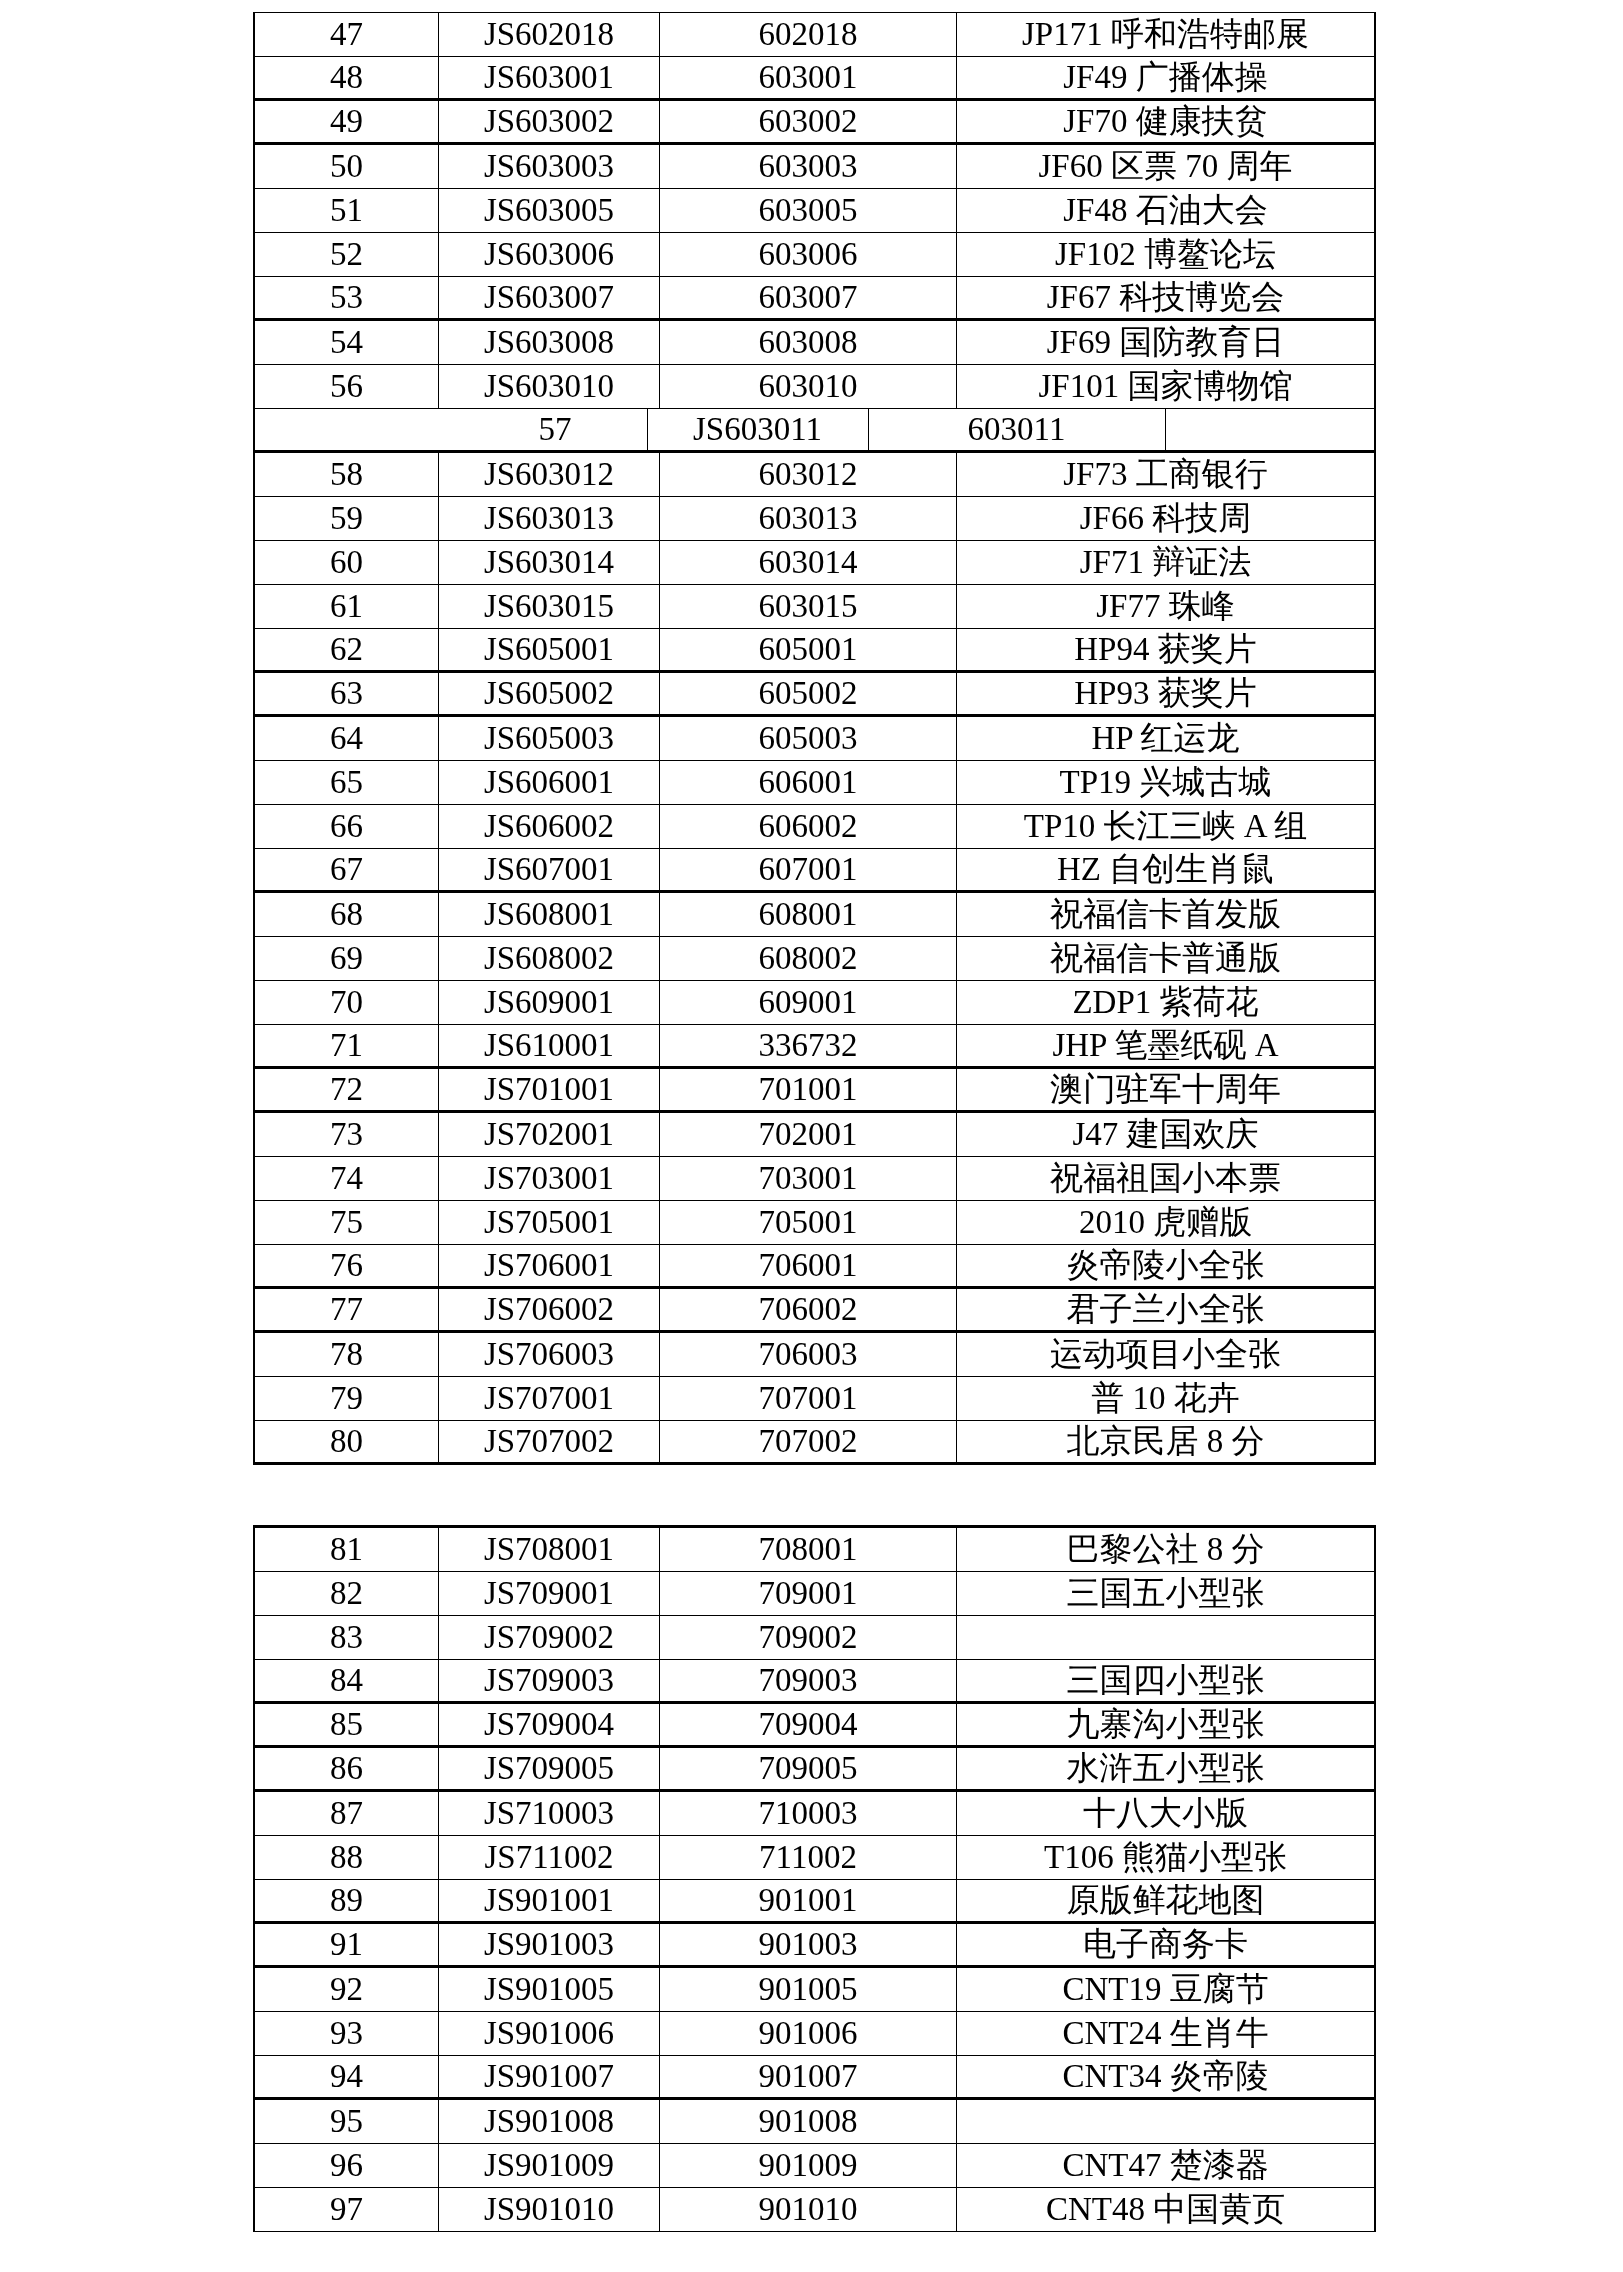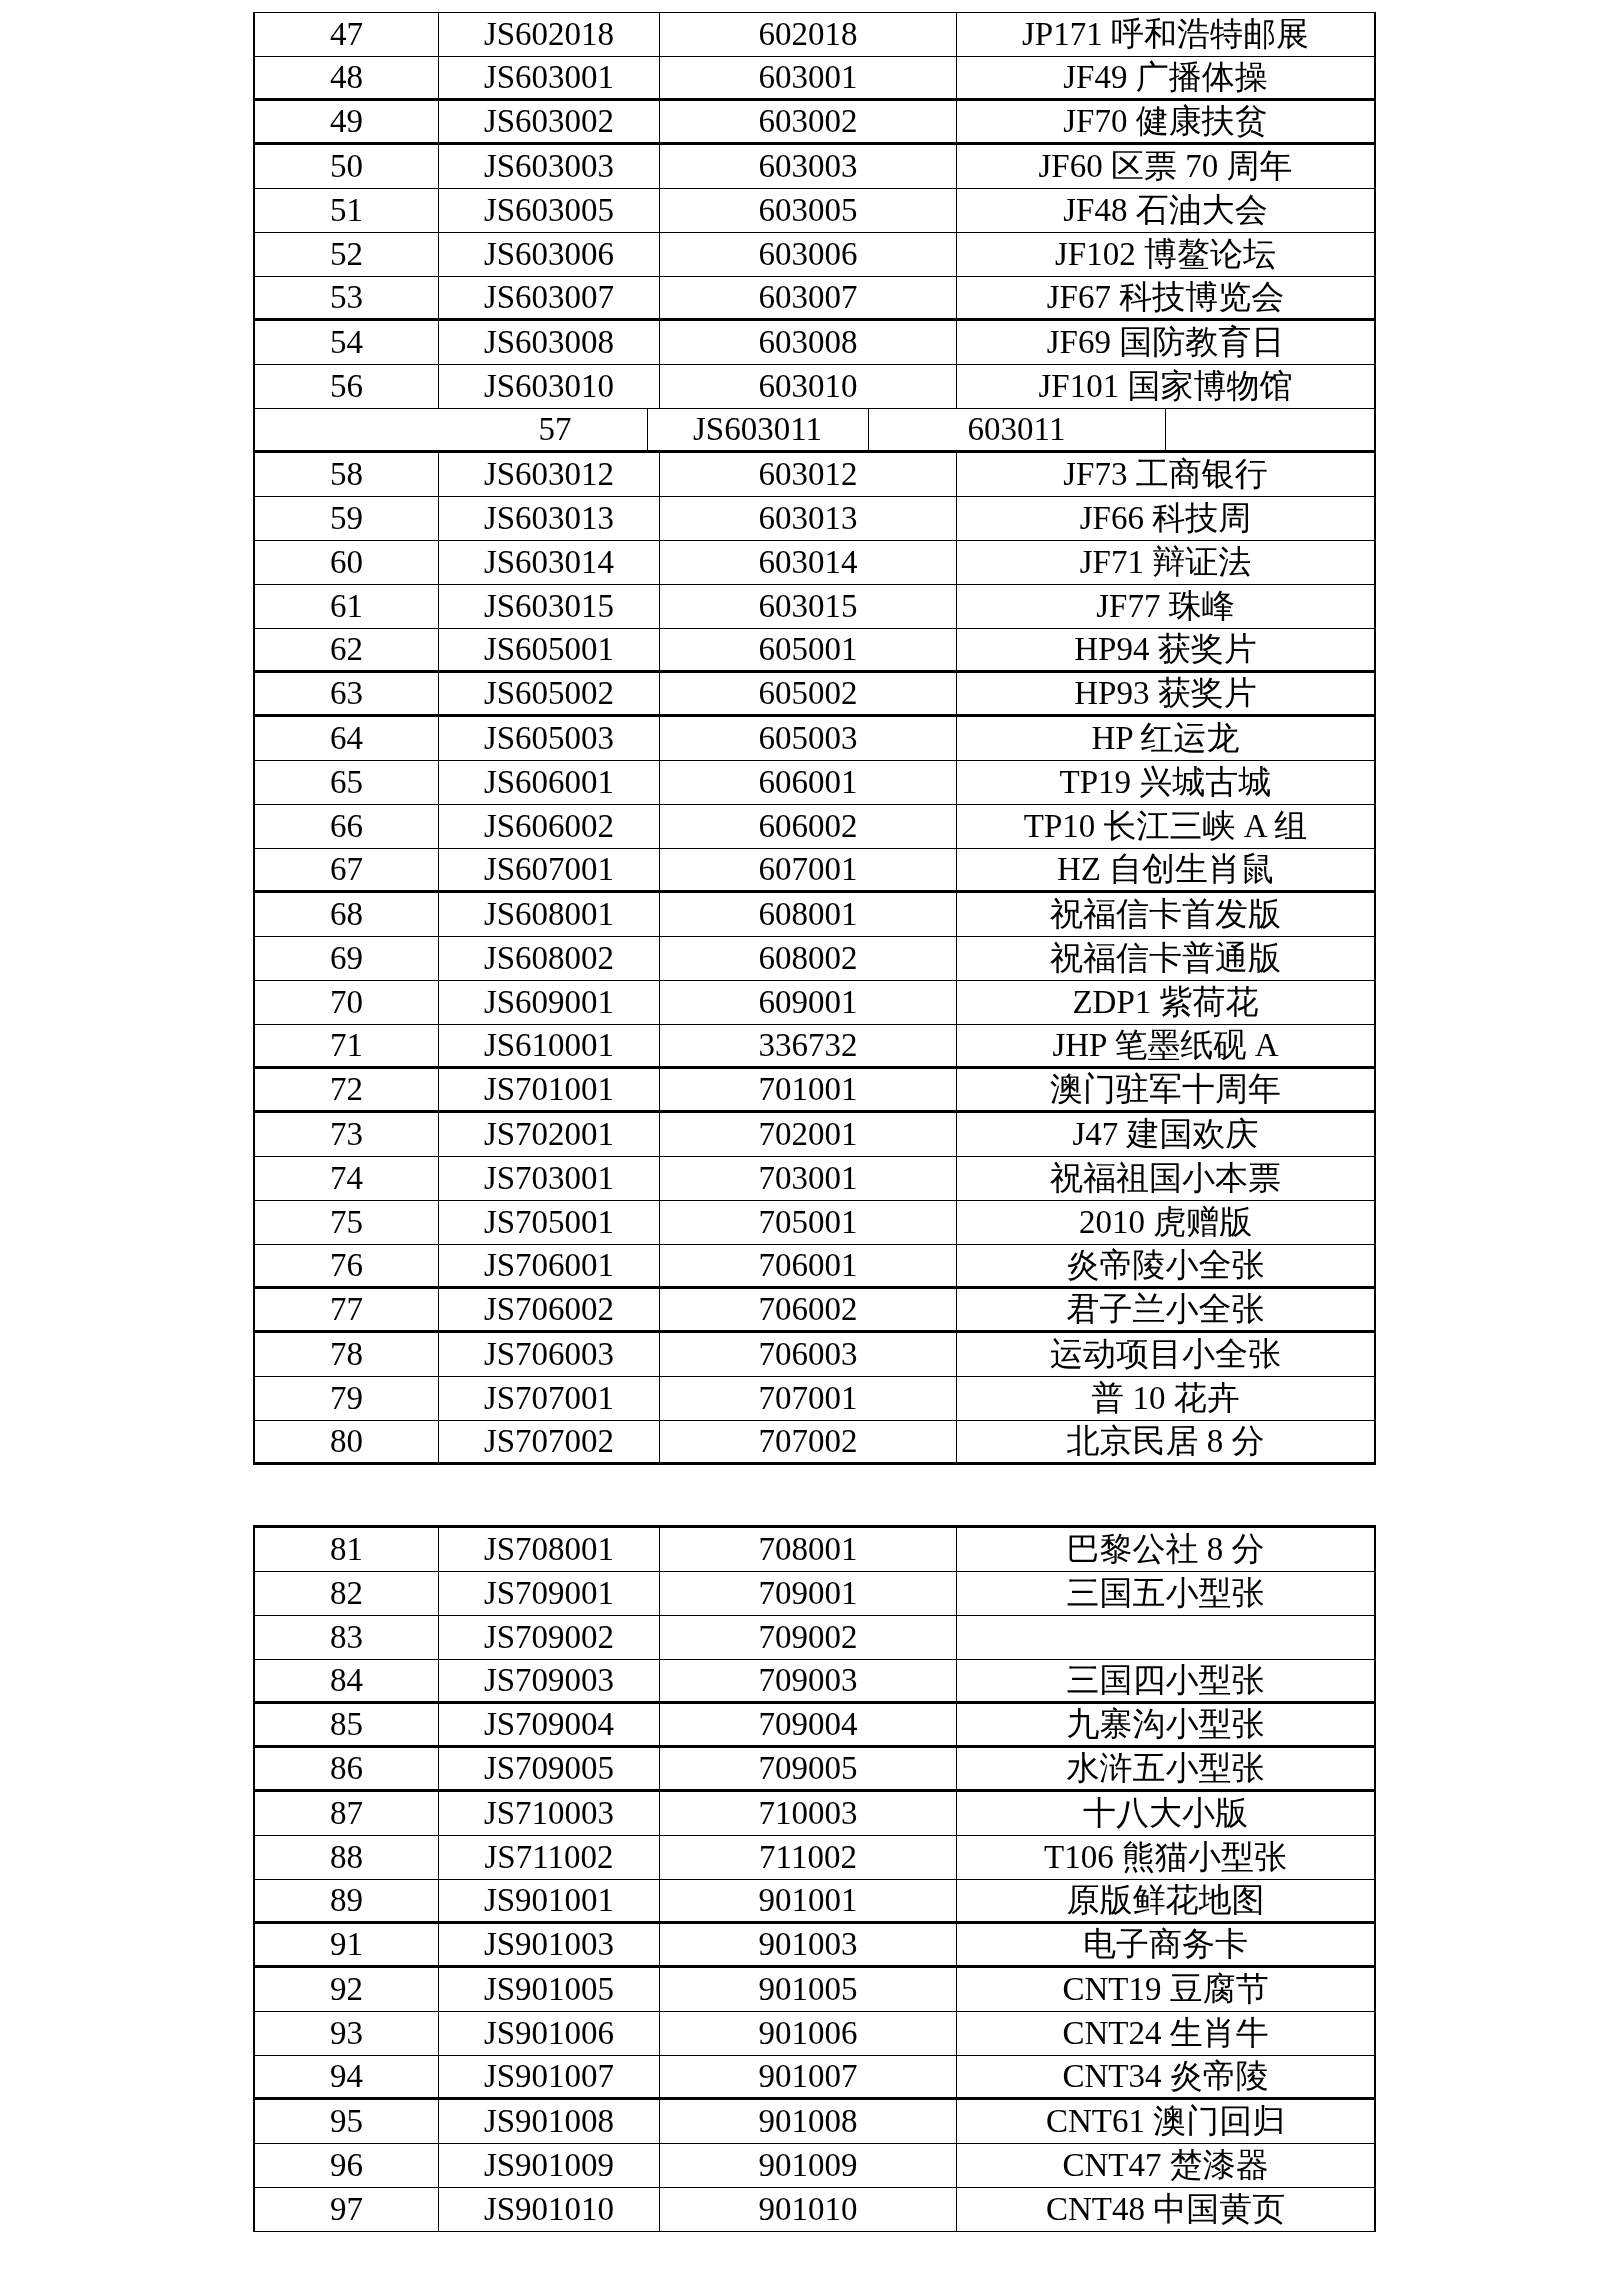--- a/index.html
+++ b/index.html
@@ -324,21 +324,20 @@
       <div class="row thick">
         <div class="cell c1">94</div>
         <div class="cell c2">JS901007</div>
         <div class="cell c3">901007</div>
         <div class="cell c4">CNT34 炎帝陵</div>
       </div>
       <div class="row">
         <div class="cell c1">95</div>
         <div class="cell c2">JS901008</div>
         <div class="cell c3">901008</div>
-        <div class="cell c4">CNT61 澳门回归</div>
       </div>
       <div class="row">
         <div class="cell c1">96</div>
         <div class="cell c2">JS901009</div>
         <div class="cell c3">901009</div>
         <div class="cell c4">CNT47 楚漆器</div>
       </div>
       <div class="row">
         <div class="cell c1">97</div>
         <div class="cell c2">JS901010</div>

